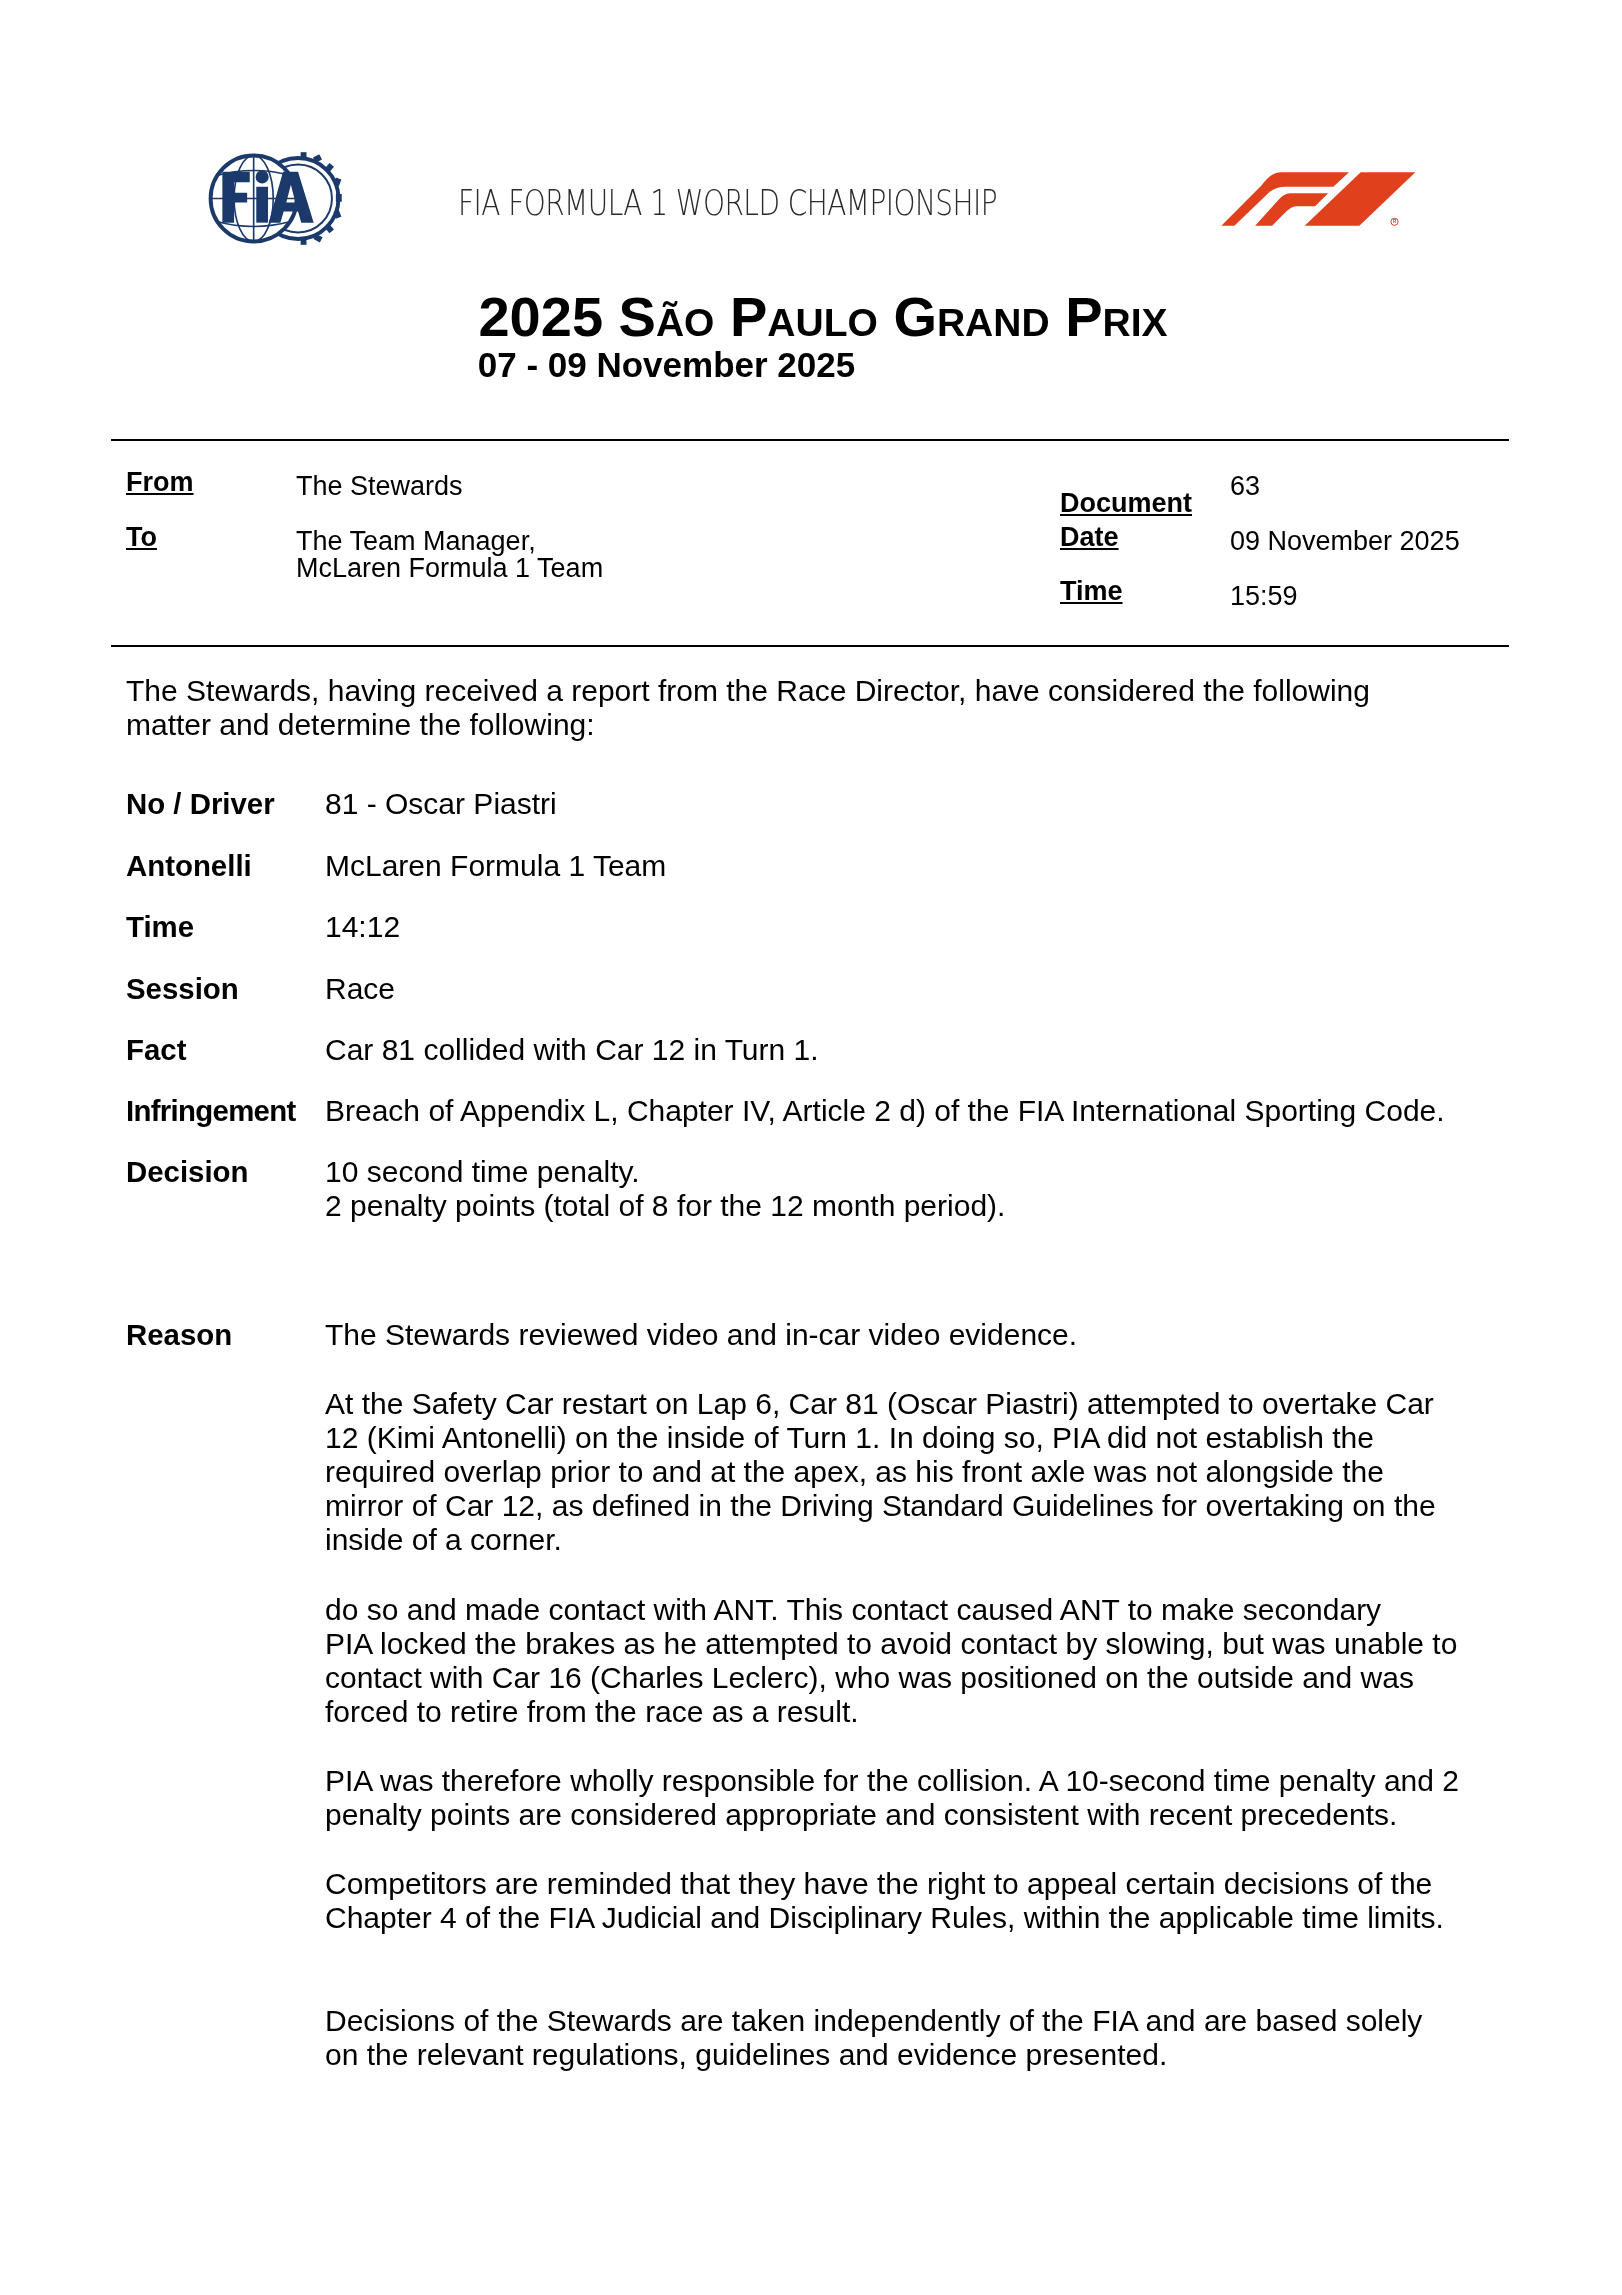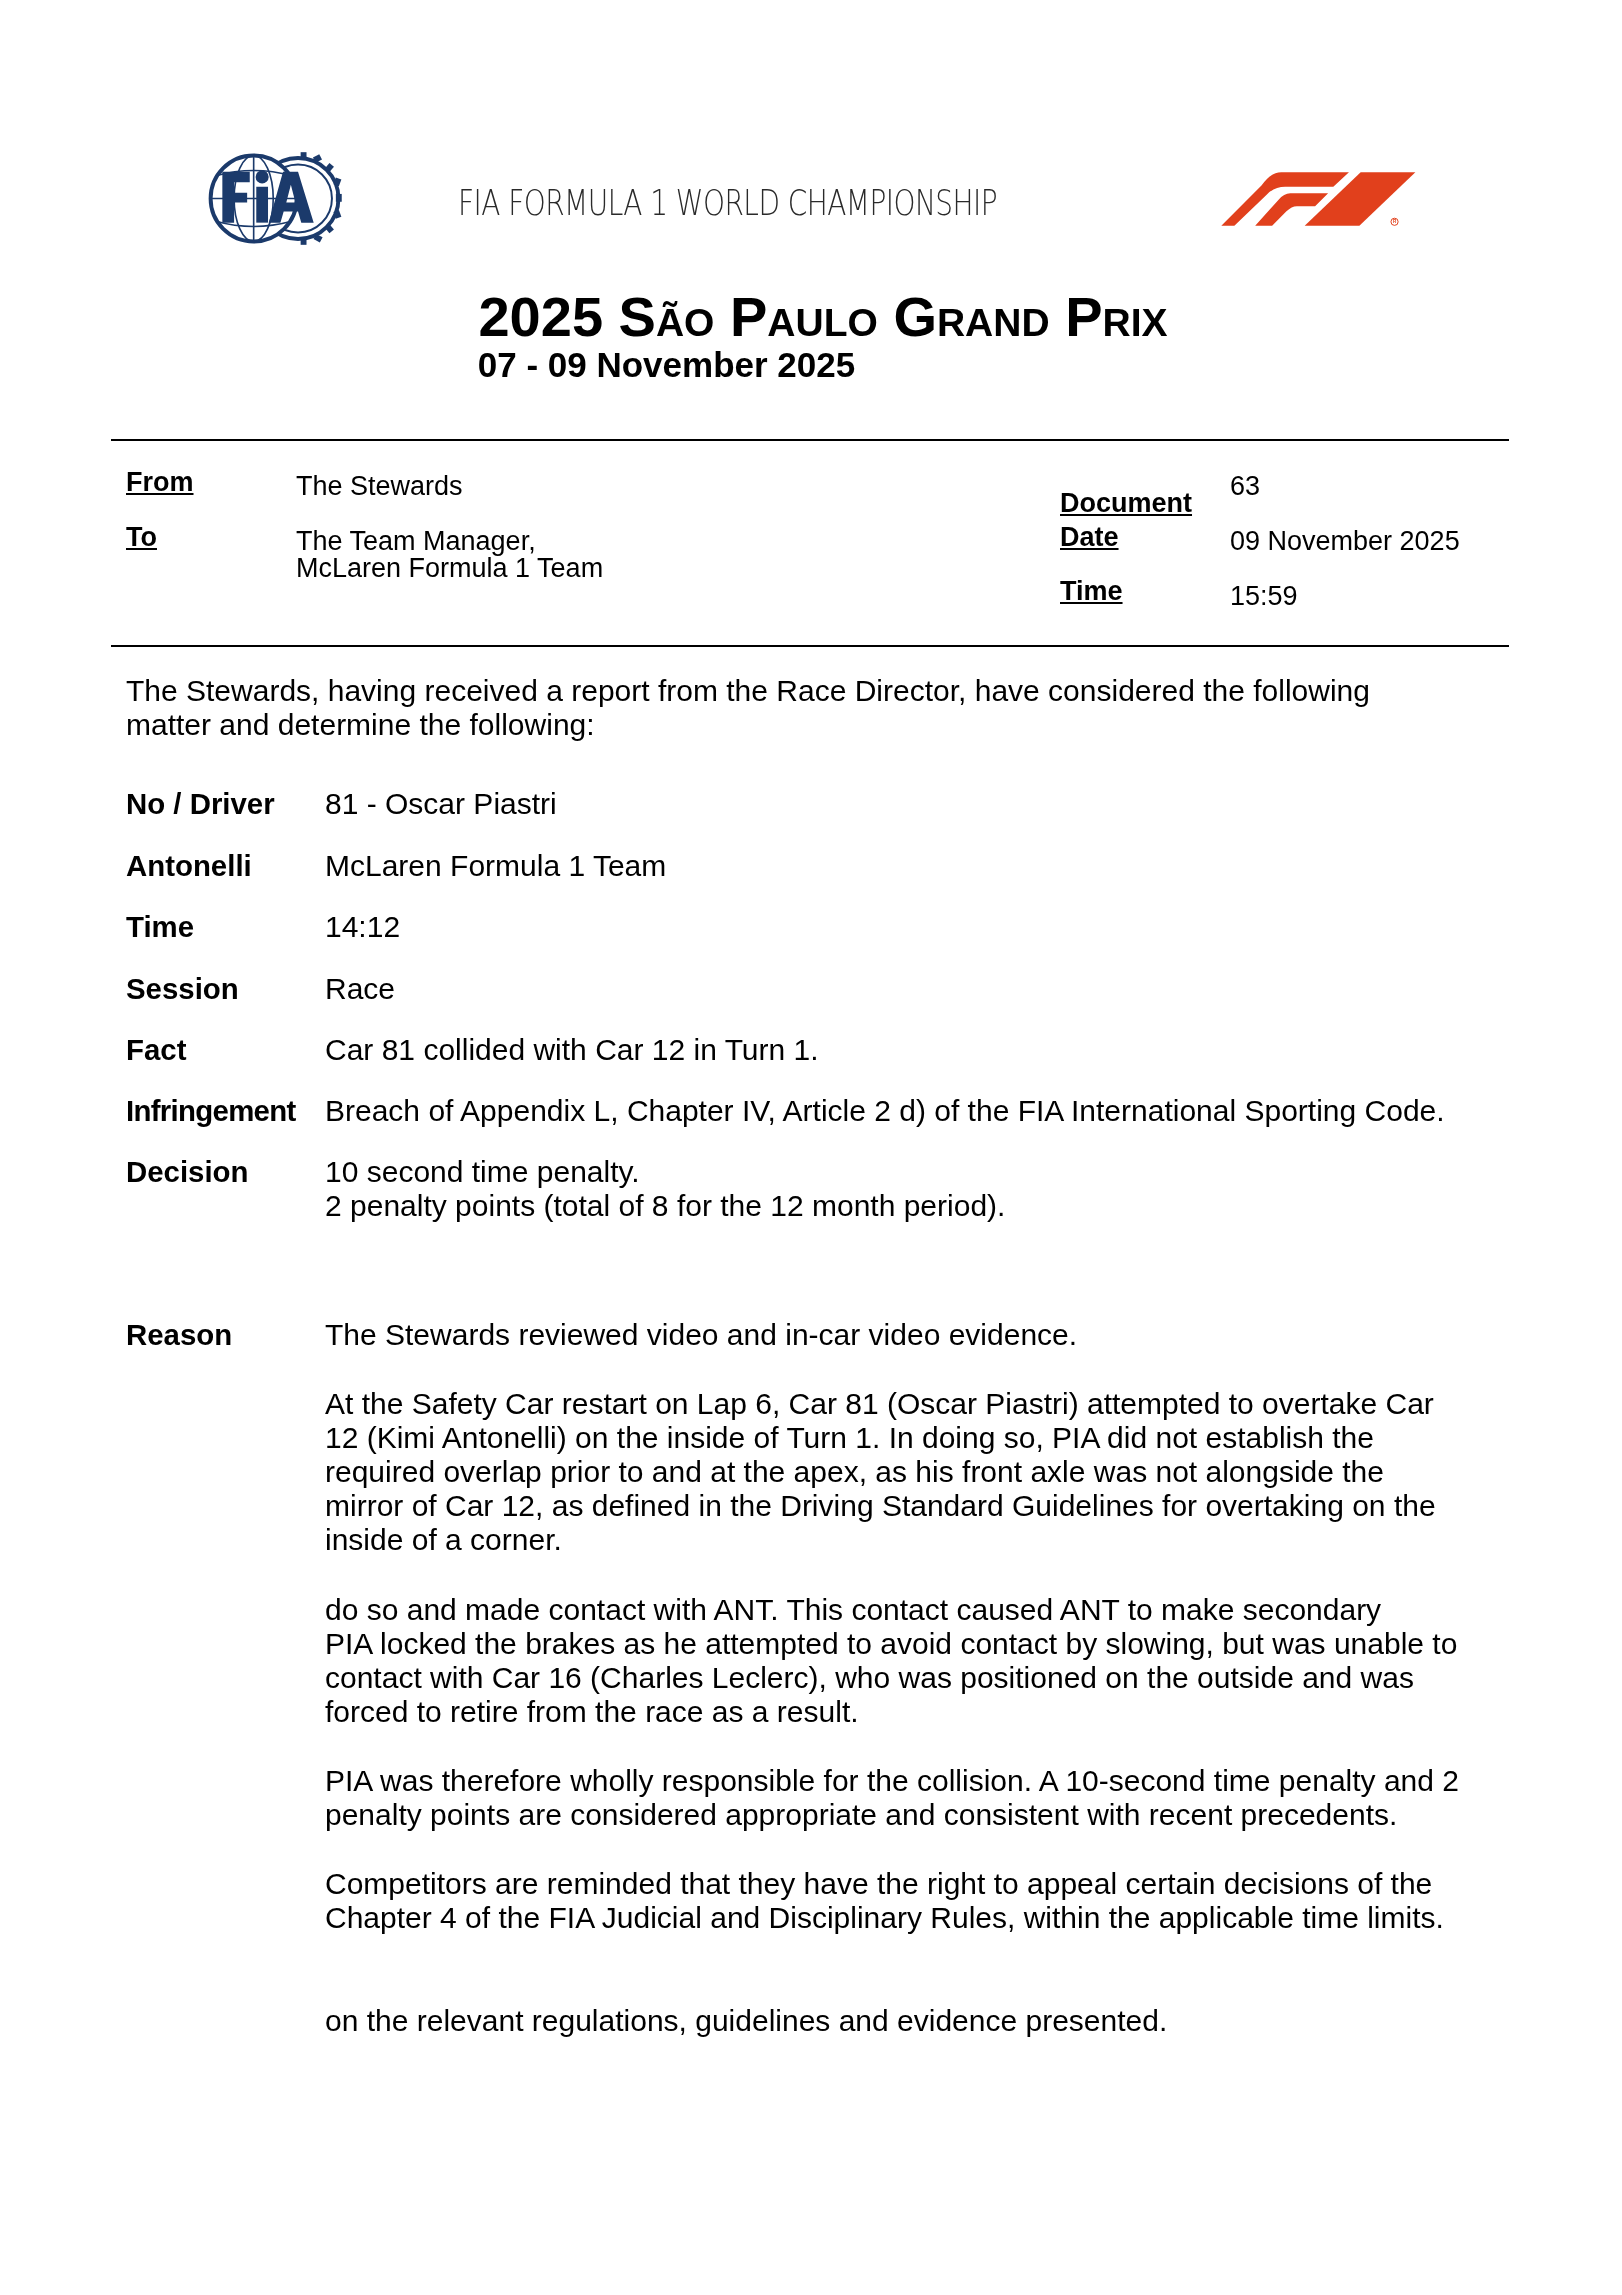--- a/index.html
+++ b/index.html
@@ -169,15 +169,16 @@
   <span class="line">PIA was therefore wholly responsible for the collision. A 10-second time penalty and 2</span>
   <span class="line">penalty points are considered appropriate and consistent with recent precedents.</span>
 </div>
 
 <div class="abs para" style="top:1867px;">
   <span class="line">Competitors are reminded that they have the right to appeal certain decisions of the</span>
   <span class="line">Chapter 4 of the FIA Judicial and Disciplinary Rules, within the applicable time limits.</span>
 </div>
 
 <div class="abs para" style="top:2004px;">
+  <span class="line">Decisions of the Stewards are taken independently of the FIA and are based solely</span>
   <span class="line">on the relevant regulations, guidelines and evidence presented.</span>
 </div>
 
 
 </body></html>

